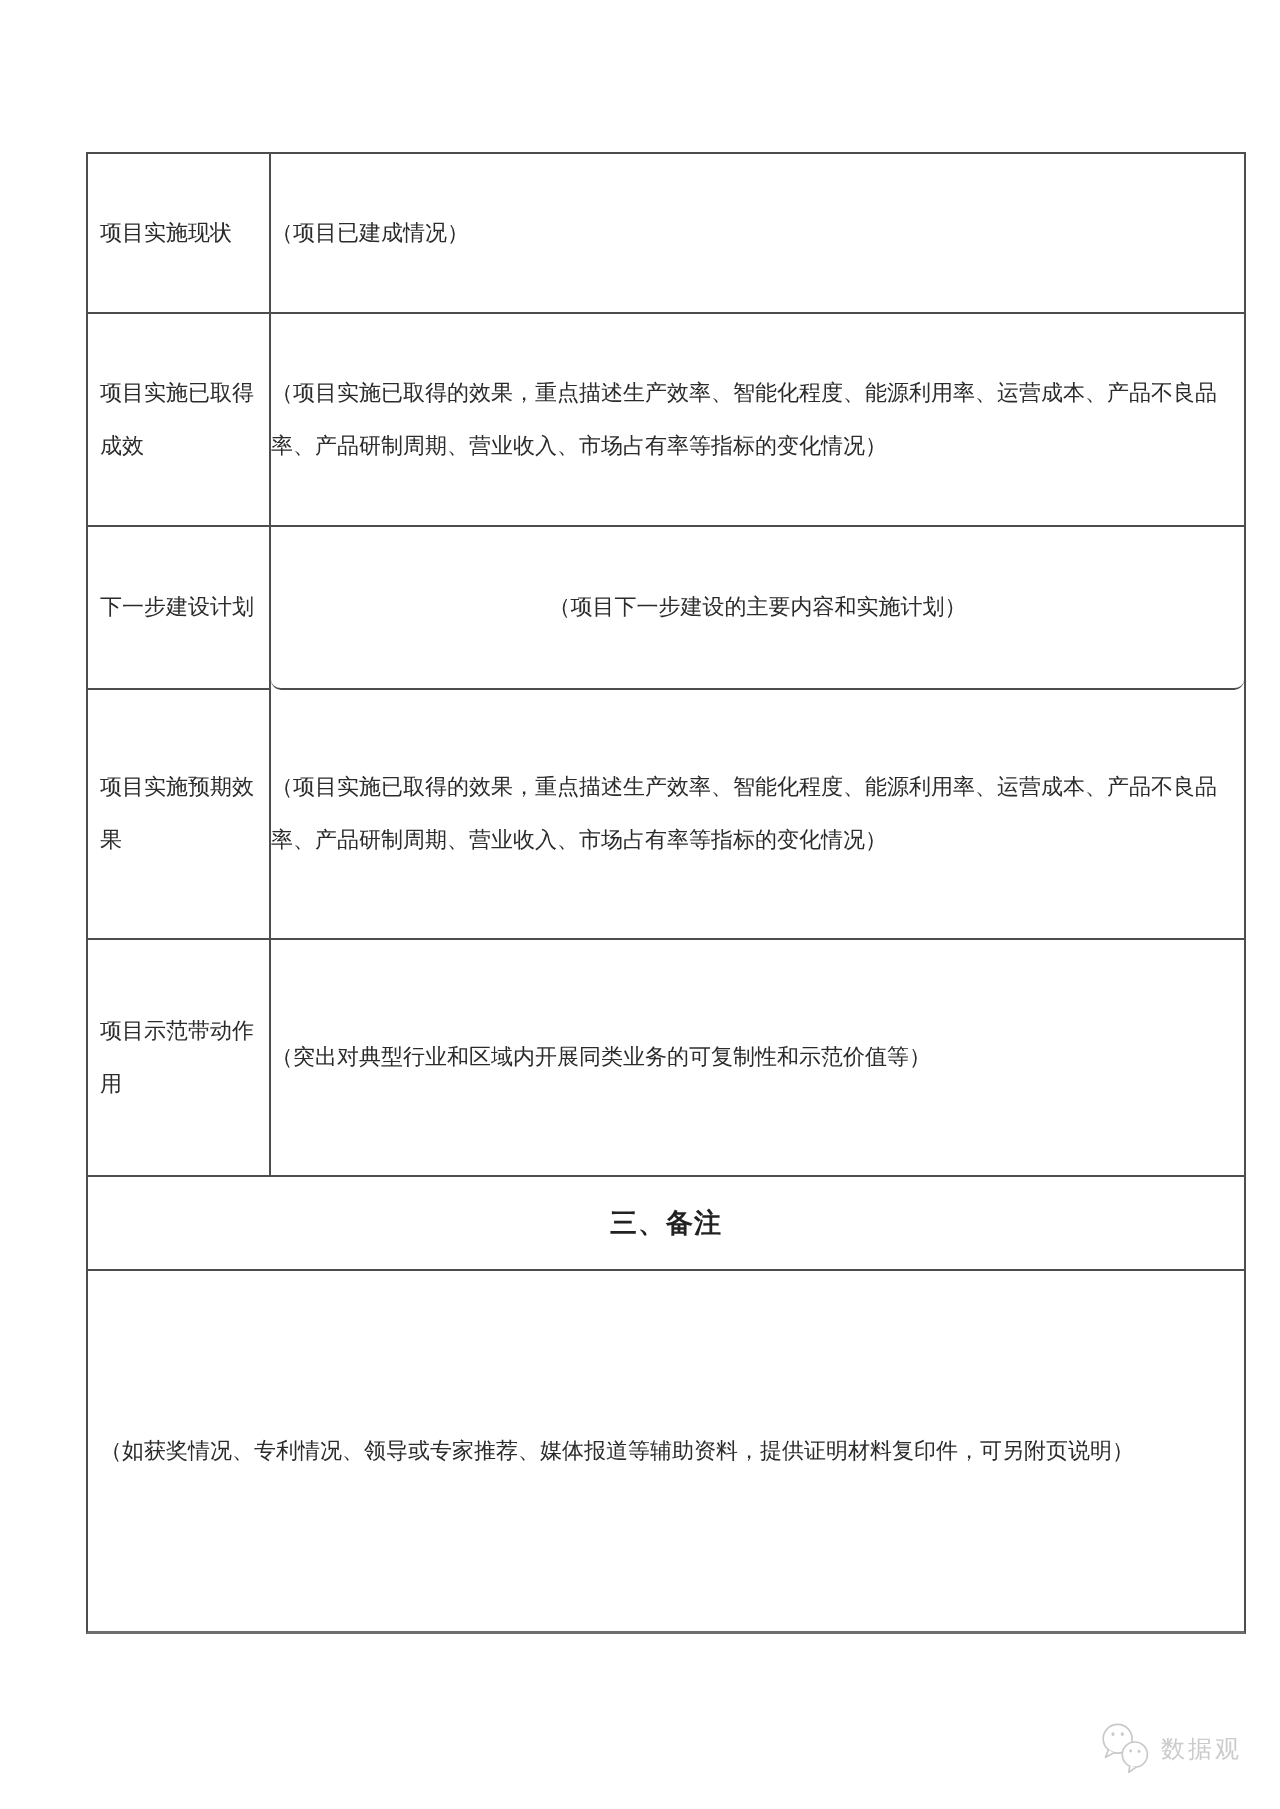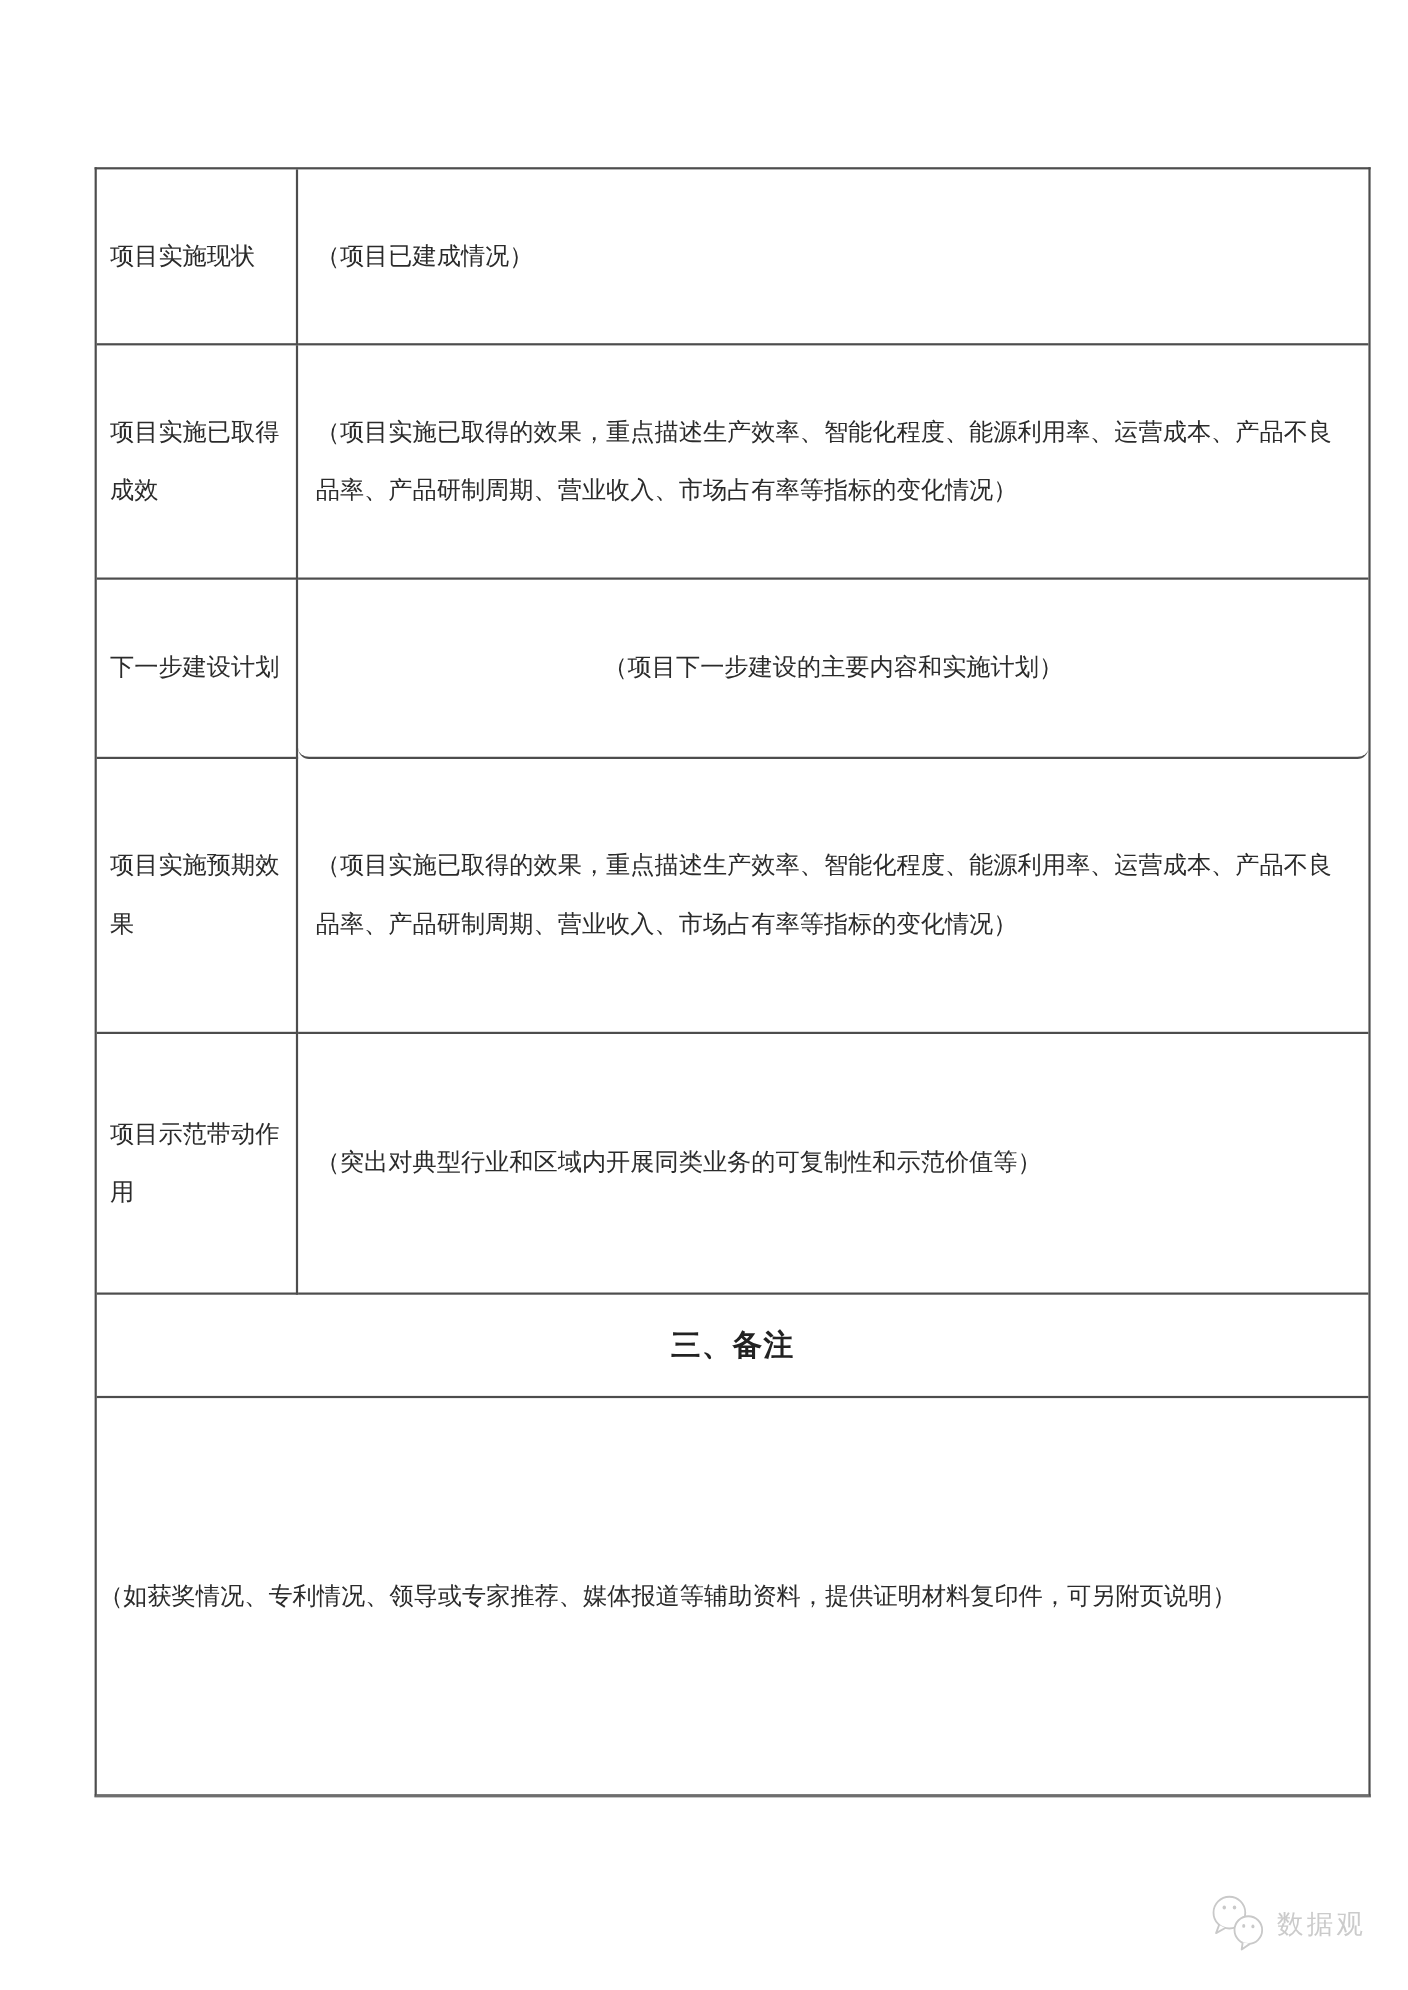--- a/index.html
+++ b/index.html
@@ -36,40 +36,40 @@
     align-items: center;
     line-height: 2.4;
   }
   .cell.label {
     border-right: 2px solid #4d4d4d;
     border-bottom: 2px solid #4d4d4d;
     padding: 0 8px 0 12px;
   }
   .cell.content {
     border-bottom: 2px solid #4d4d4d;
-    padding: 0 22px 0 16px;
+    padding: 0 22px 0 0;
   }
   .cell.content.center {
     justify-content: center;
     text-align: center;
     padding: 0 10px;
     border-radius: 10px;
   }
   .cell.section-header {
     grid-column: 1 / 3;
     border-bottom: 2px solid #4d4d4d;
     justify-content: center;
     font-weight: bold;
     font-size: 27px;
     letter-spacing: 1px;
     color: #222222;
   }
   .cell.notes {
     grid-column: 1 / 3;
-    padding: 0 12px 0 2px;
+    padding: 0 12px 0 12px;
   }
   .watermark {
     position: absolute;
     top: 1722px;
     right: 38px;
     display: flex;
     align-items: center;
     gap: 7px;
     color: #cccccc;
     user-select: none;

